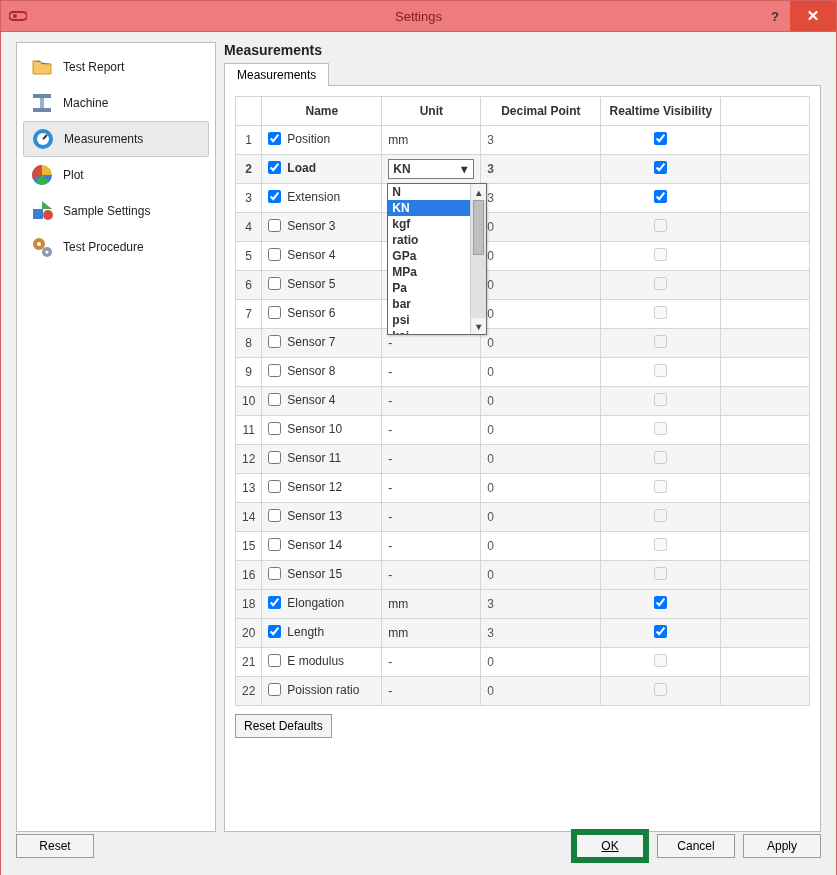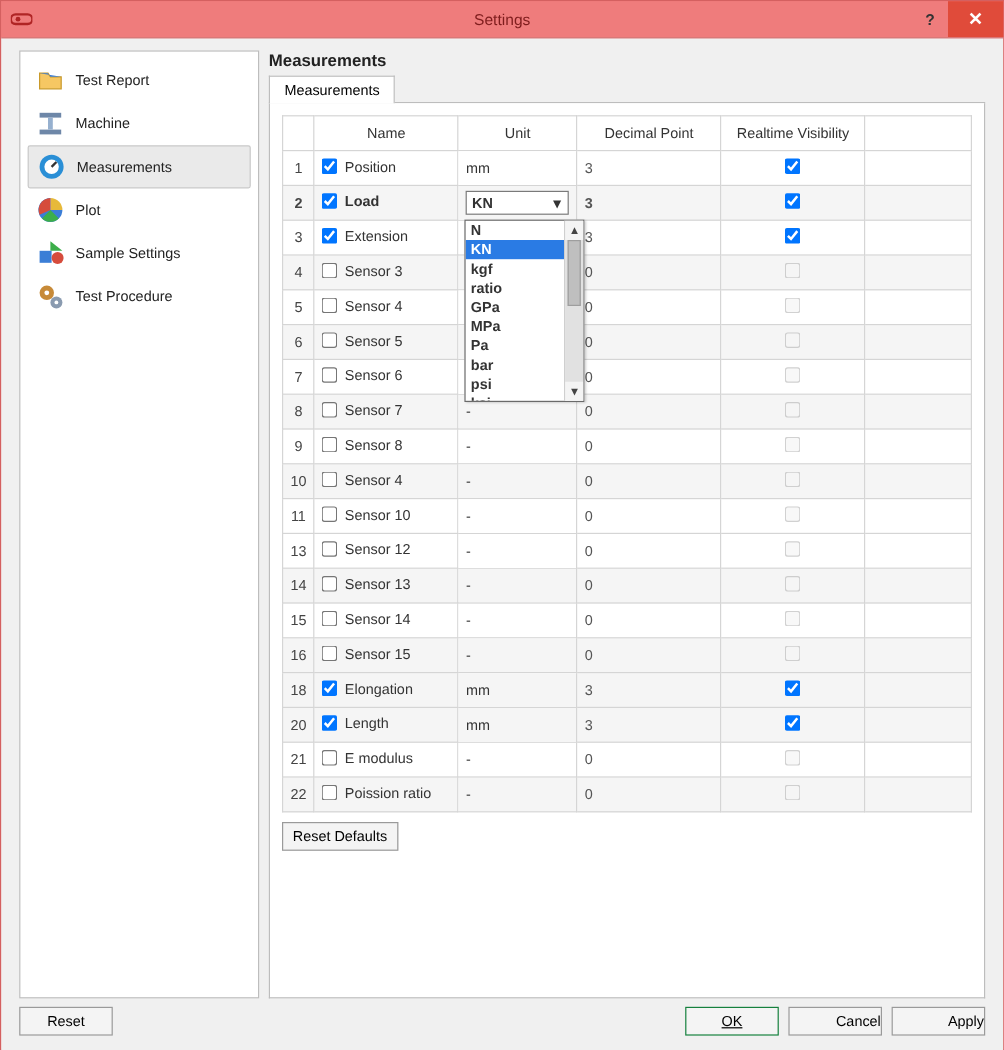--- a/index.html
+++ b/index.html
@@ -148,21 +148,21 @@
     border: 1px solid #d5d5d5;
     padding: 0 6px;
     height: 29px;
     font-size: 12px;
     color: #333;
     text-align: left;
     vertical-align: middle;
     background: #fff;
   }
   .grid th {
-    font-weight: normal;
+    font-weight: bold;
     text-align: center;
     background: #fff;
   }
   .grid tr.alt td { background: #f5f5f5; }
   .grid td.rownum { width: 26px; text-align: center; color: #444; }
   .grid td.chk-name { width: 120px; }
   .grid td.unit { width: 98px; position: relative; }
   .grid td.dp { width: 120px; color: #555; }
   .grid td.rv { width: 120px; text-align: center; }
   .grid td.tail { width: auto; }
@@ -270,23 +270,23 @@
   }
   .btn {
     border: 1px solid #9a9a9a;
     background: #f4f4f4;
     padding: 4px 0;
     width: 78px;
     text-align: center;
     font-size: 12px;
     display: inline-block;
   }
-  .btn.primary { border: 1px solid #15803d; text-decoration: underline; }
+  .btn.primary { border: 6px solid #15803d; text-decoration: underline; }
   .footer .spacer { flex: 1; }
-  .footer .btn + .btn { margin-left: 8px; text-align: right; }
+  .footer .btn + .btn { margin-left: 8px; }
 </style>
 </head>
 <body>
 
 <div class="window">
 
   <div class="titlebar">
     <span class="app-icon">
       <svg width="18" height="14" viewBox="0 0 18 14">
         <rect x="0" y="3" width="18" height="8" rx="4" fill="none" stroke="#b02525" stroke-width="2"></rect>
@@ -525,20 +525,31 @@
                   <td class="rownum">11</td>
                   <td class="chk-name"><span class="chk">
                       <input type="checkbox" style="">
                       <span>Sensor 10</span>
                     </span></td>
                   <td class="unit">-</td>
                   <td class="dp muted">0</td>
                   <td class="rv"><input type="checkbox" disabled="" style=""></td>
                   <td class="tail"></td>
                 </tr>
+                <tr class="alt">
+                  <td class="rownum">12</td>
+                  <td class="chk-name"><span class="chk">
+                      <input type="checkbox" style="">
+                      <span>Sensor 11</span>
+                    </span></td>
+                  <td class="unit">-</td>
+                  <td class="dp muted">0</td>
+                  <td class="rv"><input type="checkbox" disabled="" style=""></td>
+                  <td class="tail"></td>
+                </tr>
                 <tr>
                   <td class="rownum">13</td>
                   <td class="chk-name"><span class="chk">
                       <input type="checkbox" style="">
                       <span>Sensor 12</span>
                     </span></td>
                   <td class="unit">-</td>
                   <td class="dp muted">0</td>
                   <td class="rv"><input type="checkbox" disabled="" style=""></td>
                   <td class="tail"></td>

